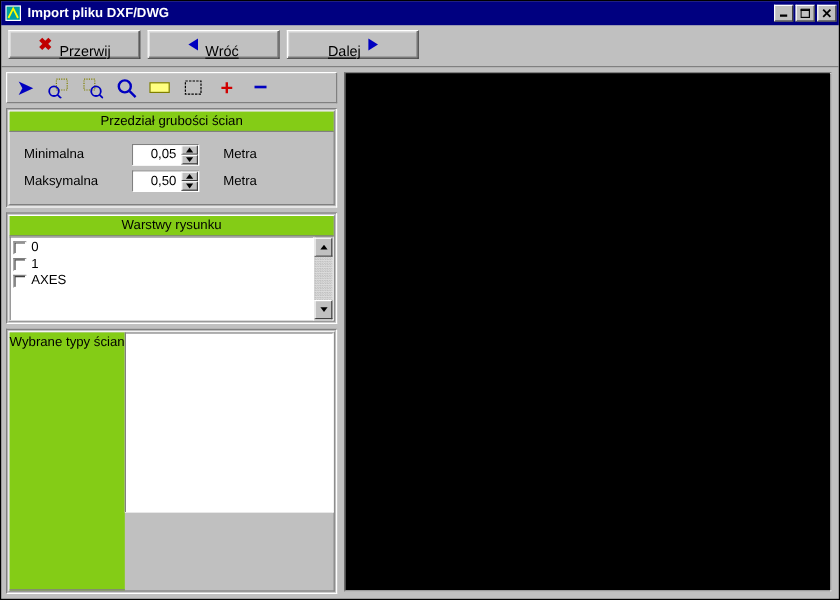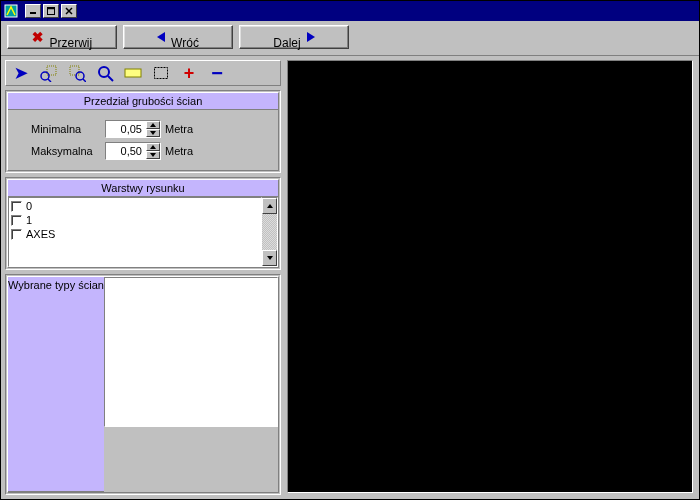--- a/index.html
+++ b/index.html
@@ -64,21 +64,21 @@
     width: 110px; height: 24px;
     background: #c0c0c0;
     border: 1px solid #fff;
     border-right-color: #404040;
     border-bottom-color: #404040;
     box-shadow: inset -1px -1px 0 #808080, inset 1px 1px 0 #dfdfdf;
     display: flex; align-items: center; justify-content: center;
     gap: 6px;
     font-size: 12px;
   }
-  .nav-btn .lbl { text-underline-offset: 1px; margin-top: 12px; }
+  .nav-btn .lbl { text-decoration: underline; text-underline-offset: 1px; margin-top: 12px; }
   .x-red { color: #c00000; font-weight: bold; font-size: 14px; }
   .tri-left {
     width: 0; height: 0;
     border-top: 5px solid transparent;
     border-bottom: 5px solid transparent;
     border-right: 8px solid #0000c0;
   }
   .tri-right {
     width: 0; height: 0;
     border-top: 5px solid transparent;
@@ -127,29 +127,29 @@
     border-bottom-color: #fff;
     padding: 1px;
   }
   .panel-inner {
     border: 1px solid #fff;
     border-right-color: #808080;
     border-bottom-color: #808080;
   }
   .panel-header {
     text-align: center;
-    background: #c4b5fd;
+    background: #84cc16;
     padding: 2px 0;
     font-size: 11px;
     border-bottom: 1px solid #808080;
   }
   .thickness-body { padding: 6px 8px; }
   .thickness-row {
-    display: flex; align-items: center; gap: 4px;
-    margin: 4px 15px;
+    display: flex; align-items: center; gap: 20px;
+    margin: 4px 4px;
   }
   .thickness-row .lbl { width: 70px; }
   .spinner {
     display: flex; align-items: stretch;
     border: 1px solid #808080;
     border-right-color: #fff;
     border-bottom-color: #fff;
     background:#fff;
     height: 18px;
   }
@@ -223,20 +223,21 @@
 
 <div class="window">
 
   <div class="titlebar">
     <span class="titlebar-icon">
       <svg width="14" height="14">
           <rect x="1" y="1" width="12" height="12" fill="#00a0a0" stroke="#fff" stroke-width="1"></rect>
           <path d="M3 11 L7 3 L11 11" stroke="#ff0" fill="none" stroke-width="1.5"></path>
         </svg>
     </span>
+    <span class="titlebar-text">Import pliku DXF/DWG</span>
     <div class="titlebar-btns">
       <div class="tb-btn">
           <svg width="8" height="8">
             <line x1="1" y1="6" x2="7" y2="6" stroke="#000" stroke-width="2"></line>
           </svg>
         </div>
       <div class="tb-btn">
           <svg width="8" height="8">
             <rect x="0.5" y="0.5" width="7" height="7" fill="none" stroke="#000"></rect>
             <line x1="0" y1="1.5" x2="8" y2="1.5" stroke="#000" stroke-width="1.5"></line>

